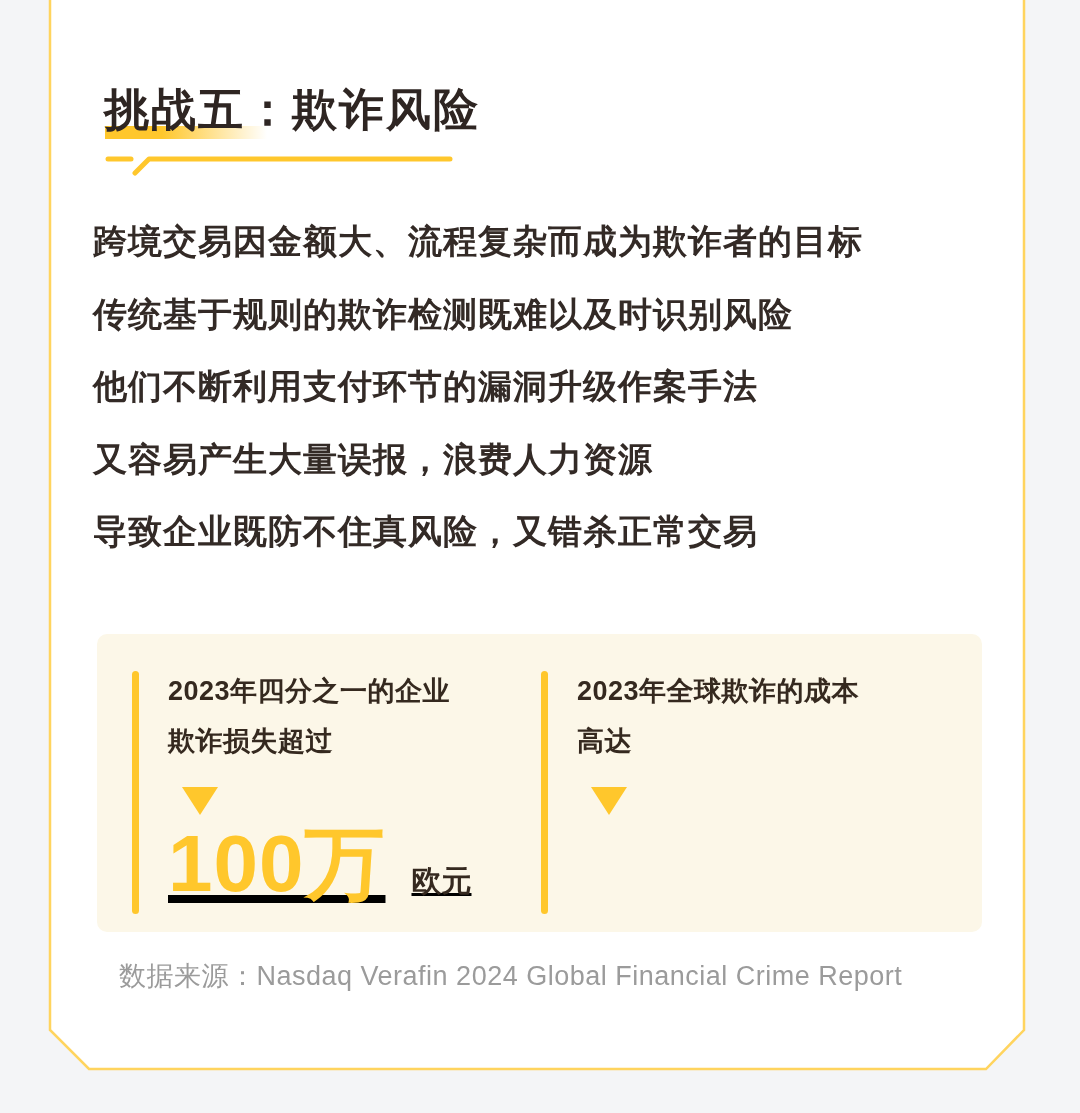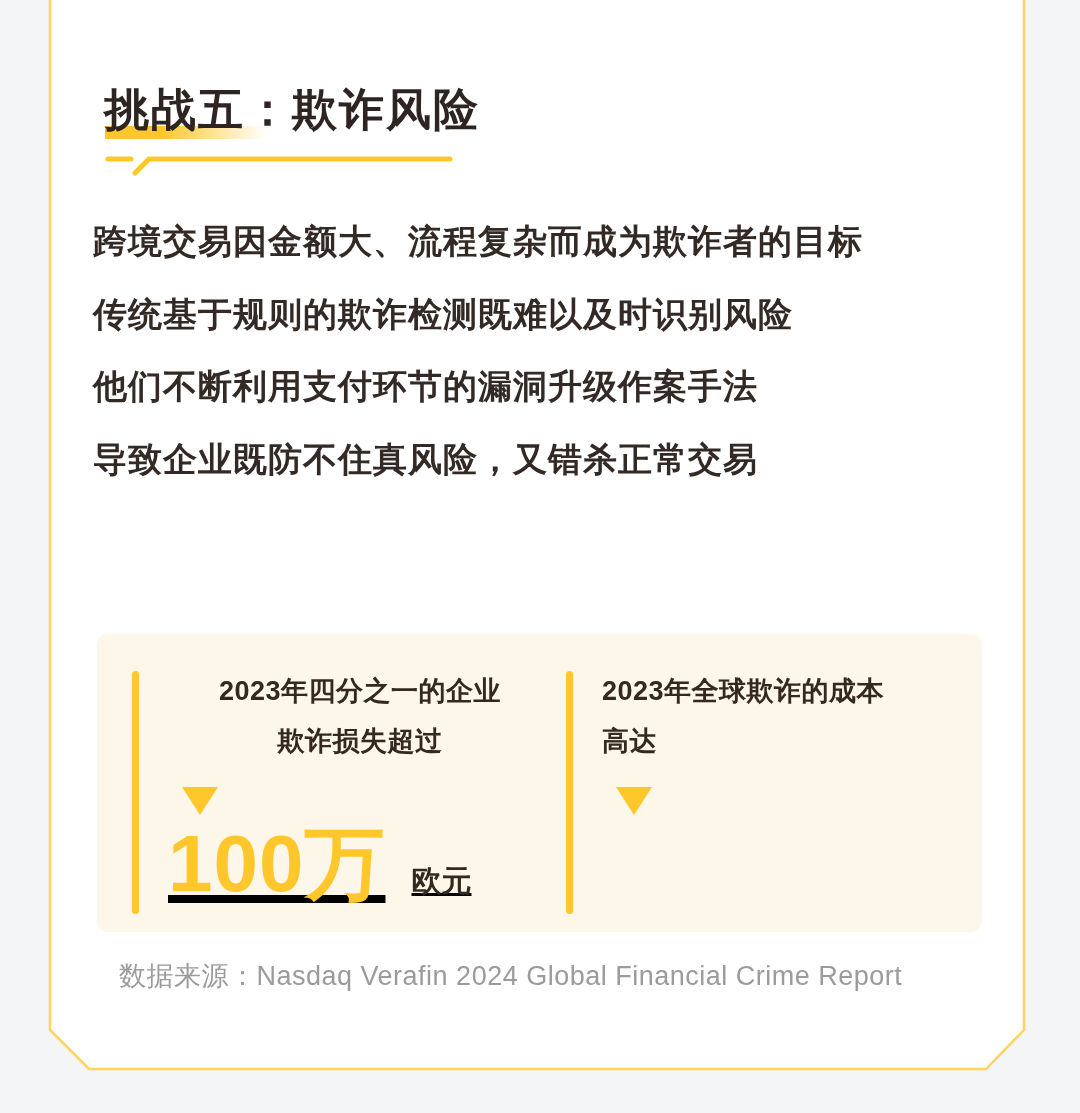--- a/index.html
+++ b/index.html
@@ -46,22 +46,22 @@
     font-size:34px;line-height:72.5px;font-weight:600;
     color:var(--body-text);letter-spacing:1px;white-space:nowrap;
   }
 
   
   .stats-box{
     position:absolute;left:97px;top:634px;width:885px;height:298px;
     background:var(--stats-bg);border-radius:10px;
   }
   .stat{position:absolute;top:32px;width:420px;}
-  .stat-left{left:35px;text-align:center;}
-  .stat-right{left:469px;}
+  .stat-left{left:35px;}
+  .stat-right{left:444px;}
   .stat-bar{
     position:absolute;left:0;top:5px;width:7px;height:243px;
     border-radius:4px;background:var(--accent-yellow);
   }
   .stat-content{margin-left:36px;}
   .stat-label{
     font-size:27px;font-weight:600;color:var(--label-dark);
     line-height:50px;letter-spacing:0.5px;white-space:nowrap;
   }
   .stat-triangle{
@@ -100,20 +100,21 @@
   </div>
   <svg class="title-underline" viewBox="0 0 352 28" aria-hidden="true">
     <path d="M4,7 L27,7"></path>
     <path d="M31,21 L45,7 L346,7"></path>
   </svg>
 
   <div class="body-text">
     <div class="body-line">跨境交易因金额大、流程复杂而成为欺诈者的目标</div>
     <div class="body-line">传统基于规则的欺诈检测既难以及时识别风险</div>
     <div class="body-line">他们不断利用支付环节的漏洞升级作案手法</div>
+    <div class="body-line">又容易产生大量误报，浪费人力资源</div>
     <div class="body-line">导致企业既防不住真风险，又错杀正常交易</div>
   </div>
 
   <div class="stats-box">
 
     <div class="stat stat-left">
       <div class="stat-bar"></div>
       <div class="stat-content">
         <div class="stat-label">2023年四分之一的企业</div>
         <div class="stat-label">欺诈损失超过</div>

